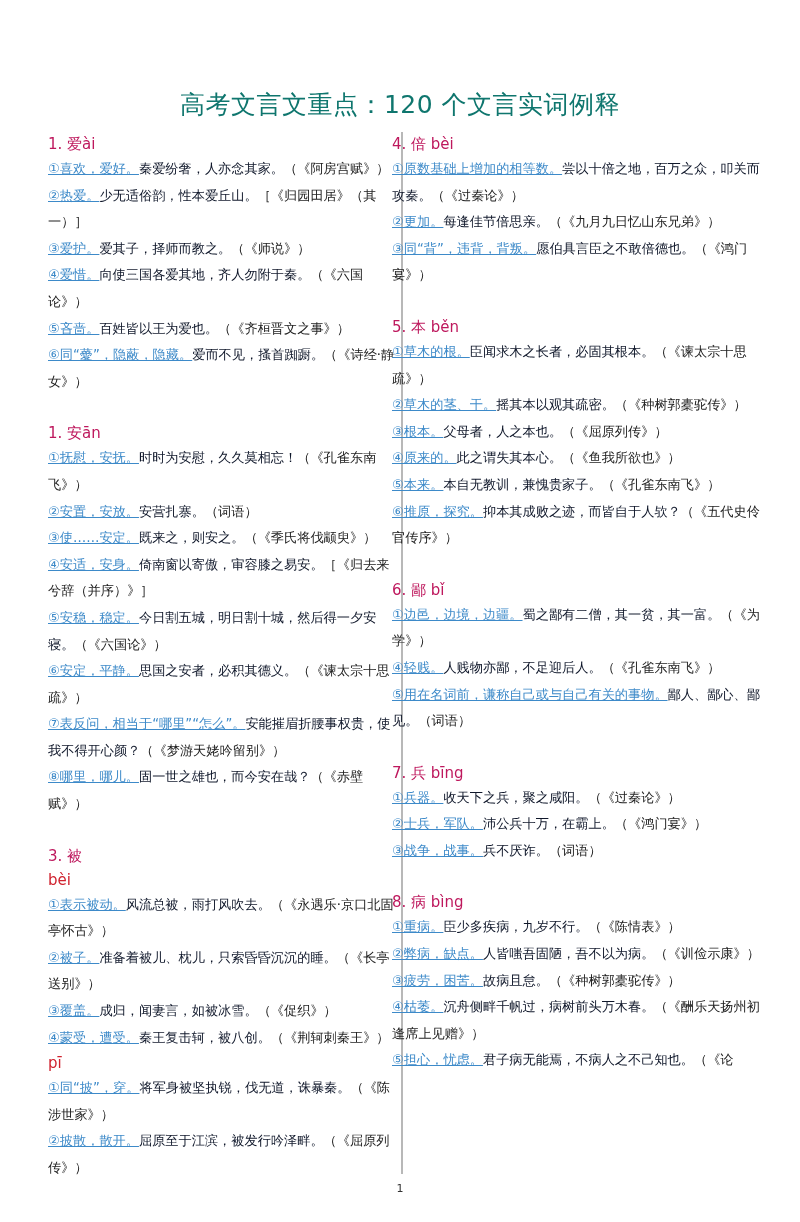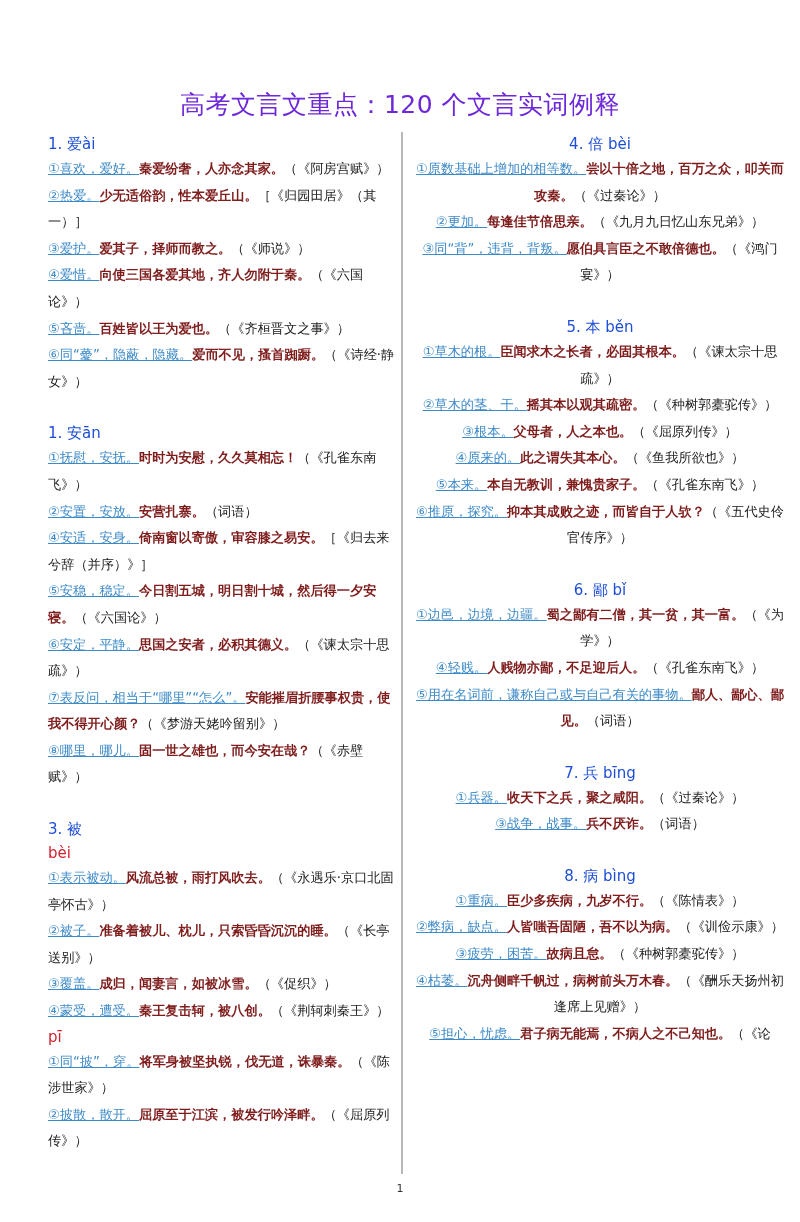--- a/index.html
+++ b/index.html
@@ -1,29 +1,29 @@
 <!DOCTYPE html>
 <html><head>
 <meta charset="utf-8">
 <style>
   html, body { margin: 0; padding: 0; background: #ffffff; }
   body { width: 800px; height: 1222px; position: relative; overflow: hidden;
          font-family: "DejaVu Serif", "Liberation Serif", serif; color: #222; }
   .title { position: absolute; top: 88px; left: 0; width: 800px; text-align: center;
-           font-family: "DejaVu Sans", "Liberation Sans", sans-serif; font-size: 25px; color: #6d28d9; letter-spacing: 0.5px; }
+           font-family: "DejaVu Sans", "Liberation Sans", sans-serif; font-size: 25px; color: #0f766e; letter-spacing: 0.5px; }
   .col { position: absolute; top: 132px; }
   .col.left { left: 48px; width: 352px; }
-  .col.right { left: 416px; width: 368px; text-align: center; }
+  .col.right { left: 392px; width: 368px; }
   .divider { position: absolute; left: 401px; top: 132px; width: 2px; height: 1042px; background: #b8b8b8; }
   .entry { margin-bottom: 26px; }
-  .head { color: #1d4ed8; font-family: "DejaVu Sans", "Liberation Sans", sans-serif; font-size: 15px; line-height: 24px; }
+  .head { color: #be185d; font-family: "DejaVu Sans", "Liberation Sans", sans-serif; font-size: 15px; line-height: 24px; }
   .subhead { color: #d0232f; font-family: "DejaVu Sans", "Liberation Sans", sans-serif; font-size: 15px; line-height: 24px; font-weight: normal; }
   .sense { font-size: 13.2px; line-height: 26.6px; }
   .meaning { color: #3d8ac9; font-family: "DejaVu Sans", "Liberation Sans", sans-serif; text-decoration: underline; }
-  .example { color: #7f1d1d; font-weight: bold; }
+  .example { color: #0f172a; }
   .source { color: #222; margin-top: 28px; }
   .pagenum { position: absolute; top: 1182px; left: 0; width: 800px; text-align: center; font-size: 11px; color: #333;
              font-family: "DejaVu Sans", "Liberation Sans", sans-serif; }
 </style>
 </head>
 <body>
 
 <div class="title">高考文言文重点：120 个文言实词例释</div>
 <div class="divider"></div>
 
@@ -34,20 +34,21 @@
       <div class="sense"><span class="meaning">②热爱。</span><span class="example">少无适俗韵，性本爱丘山。</span><span class="source">［《归园田居》（其一）］</span></div>
       <div class="sense"><span class="meaning">③爱护。</span><span class="example">爱其子，择师而教之。</span><span class="source">（《师说》）</span></div>
       <div class="sense"><span class="meaning">④爱惜。</span><span class="example">向使三国各爱其地，齐人勿附于秦。</span><span class="source">（《六国论》）</span></div>
       <div class="sense"><span class="meaning">⑤吝啬。</span><span class="example">百姓皆以王为爱也。</span><span class="source">（《齐桓晋文之事》）</span></div>
       <div class="sense"><span class="meaning">⑥同“薆”，隐蔽，隐藏。</span><span class="example">爱而不见，搔首踟蹰。</span><span class="source">（《诗经·静女》）</span></div>
     </div>
     <div class="entry">
       <div class="head">1. 安ān</div>
       <div class="sense"><span class="meaning">①抚慰，安抚。</span><span class="example">时时为安慰，久久莫相忘！</span><span class="source">（《孔雀东南飞》）</span></div>
       <div class="sense"><span class="meaning">②安置，安放。</span><span class="example">安营扎寨。</span><span class="source">（词语）</span></div>
+      <div class="sense"><span class="meaning">③使……安定。</span><span class="example">既来之，则安之。</span><span class="source">（《季氏将伐颛臾》）</span></div>
       <div class="sense"><span class="meaning">④安适，安身。</span><span class="example">倚南窗以寄傲，审容膝之易安。</span><span class="source">［《归去来兮辞（并序）》］</span></div>
       <div class="sense"><span class="meaning">⑤安稳，稳定。</span><span class="example">今日割五城，明日割十城，然后得一夕安寝。</span><span class="source">（《六国论》）</span></div>
       <div class="sense"><span class="meaning">⑥安定，平静。</span><span class="example">思国之安者，必积其德义。</span><span class="source">（《谏太宗十思疏》）</span></div>
       <div class="sense"><span class="meaning">⑦表反问，相当于“哪里”“怎么”。</span><span class="example">安能摧眉折腰事权贵，使我不得开心颜？</span><span class="source">（《梦游天姥吟留别》）</span></div>
       <div class="sense"><span class="meaning">⑧哪里，哪儿。</span><span class="example">固一世之雄也，而今安在哉？</span><span class="source">（《赤壁赋》）</span></div>
     </div>
     <div class="entry">
       <div class="head">3. 被</div>
       <div class="subhead">bèi</div>
       <div class="sense"><span class="meaning">①表示被动。</span><span class="example">风流总被，雨打风吹去。</span><span class="source">（《永遇乐·京口北固亭怀古》）</span></div>
@@ -77,20 +78,21 @@
     </div>
     <div class="entry">
       <div class="head">6. 鄙 bǐ</div>
       <div class="sense"><span class="meaning">①边邑，边境，边疆。</span><span class="example">蜀之鄙有二僧，其一贫，其一富。</span><span class="source">（《为学》）</span></div>
       <div class="sense"><span class="meaning">④轻贱。</span><span class="example">人贱物亦鄙，不足迎后人。</span><span class="source">（《孔雀东南飞》）</span></div>
       <div class="sense"><span class="meaning">⑤用在名词前，谦称自己或与自己有关的事物。</span><span class="example">鄙人、鄙心、鄙见。</span><span class="source">（词语）</span></div>
     </div>
     <div class="entry">
       <div class="head">7. 兵 bīng</div>
       <div class="sense"><span class="meaning">①兵器。</span><span class="example">收天下之兵，聚之咸阳。</span><span class="source">（《过秦论》）</span></div>
+      <div class="sense"><span class="meaning">②士兵，军队。</span><span class="example">沛公兵十万，在霸上。</span><span class="source">（《鸿门宴》）</span></div>
       <div class="sense"><span class="meaning">③战争，战事。</span><span class="example">兵不厌诈。</span><span class="source">（词语）</span></div>
     </div>
     <div class="entry">
       <div class="head">8. 病 bìng</div>
       <div class="sense"><span class="meaning">①重病。</span><span class="example">臣少多疾病，九岁不行。</span><span class="source">（《陈情表》）</span></div>
       <div class="sense"><span class="meaning">②弊病，缺点。</span><span class="example">人皆嗤吾固陋，吾不以为病。</span><span class="source">（《训俭示康》）</span></div>
       <div class="sense"><span class="meaning">③疲劳，困苦。</span><span class="example">故病且怠。</span><span class="source">（《种树郭橐驼传》）</span></div>
       <div class="sense"><span class="meaning">④枯萎。</span><span class="example">沉舟侧畔千帆过，病树前头万木春。</span><span class="source">（《酬乐天扬州初逢席上见赠》）</span></div>
       <div class="sense"><span class="meaning">⑤担心，忧虑。</span><span class="example">君子病无能焉，不病人之不己知也。</span><span class="source">（《论</span></div>
     </div>

